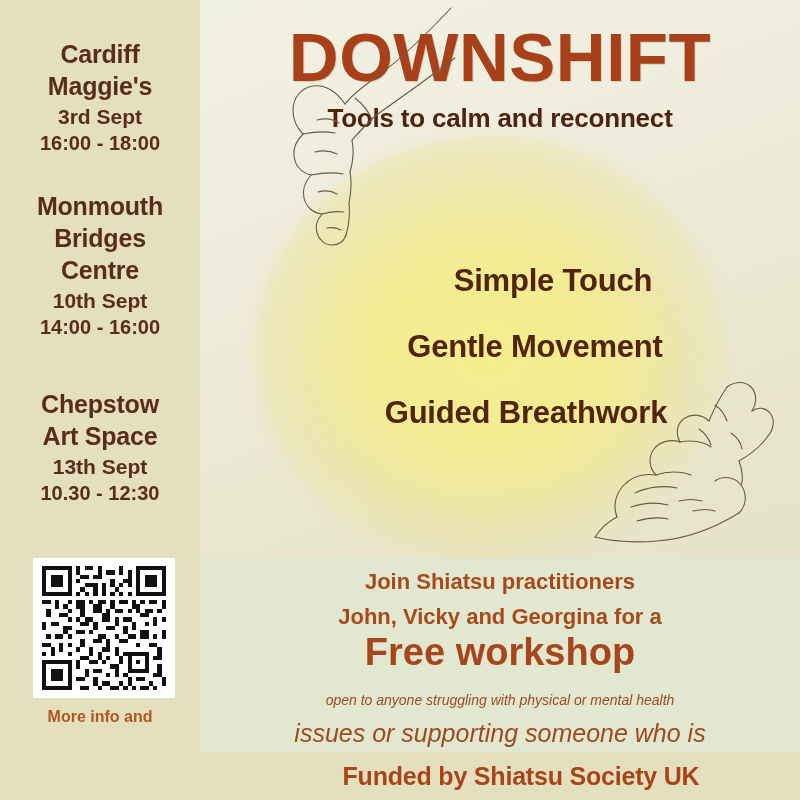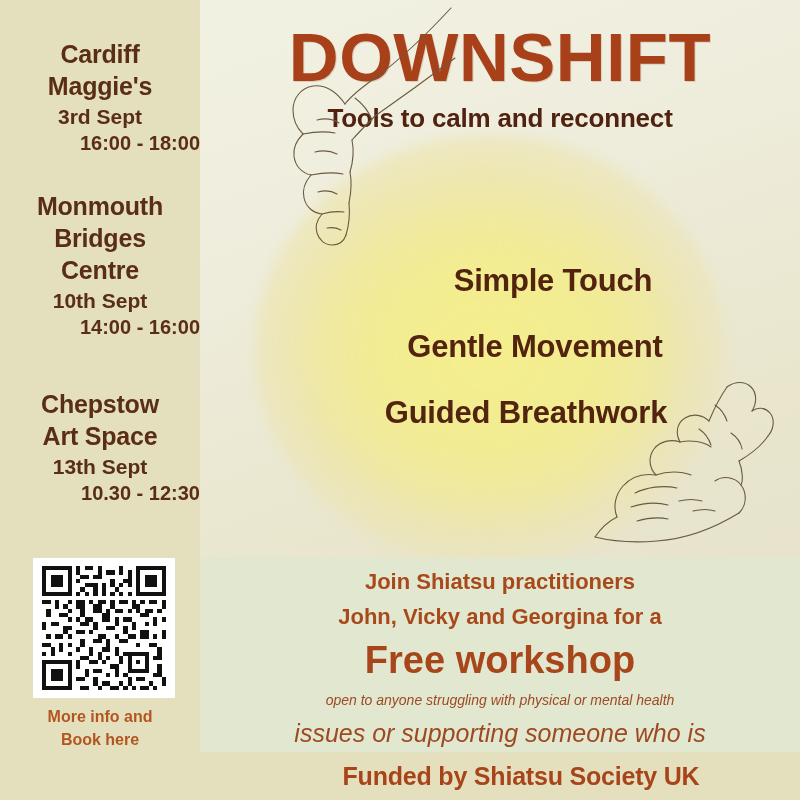--- a/index.html
+++ b/index.html
@@ -55,21 +55,21 @@
   .venue { position:absolute; left:0; width:200px; }
   .venue .vname {
     font-size:25px; font-weight:700; line-height:1.28;
     letter-spacing:-0.2px;
   }
   .venue .vdate {
     font-size:21px; font-weight:700; line-height:1.3;
     margin-top:1px;
   }
   .venue .vtime {
-    font-size:20px; font-weight:700; line-height:1.3;text-align:right;
+    font-size:20px; font-weight:700; line-height:1.3;
   }
   #venue-0 { top:38px; }
   #venue-1 { top:190px; }
   #venue-2 { top:388px; }
 
   .qr-wrap {
     position:absolute; left:33px; top:558px;
     width:142px; height:140px;
     background:#ffffff;
     padding:8px;
@@ -123,21 +123,21 @@
   .green-panel {
     position:absolute; left:200px; top:558px;
     width:600px; height:194px;
     background:#e2e8cf;
   }
   .green-panel .g-line {
     width:600px; text-align:center; color:#a8491c;
   }
   #join-line    { position:absolute; top:11px;  font-size:22px; font-weight:700; }
   #names-line   { position:absolute; top:46px;  font-size:22px; font-weight:700; }
-  #free-line    { position:absolute; top:81px;  font-size:38px; font-weight:700;
+  #free-line    { position:absolute; top:73px;  font-size:38px; font-weight:700;
                   color:#a8461b; }
   #open-line-1  { position:absolute; top:134px; font-size:14px; font-style:italic;
                   color:#9d4a23; }
   #open-line-2  { position:absolute; top:161px; font-size:25px; font-style:italic;
                   color:#9d4a23; }
 
   .funded-band {
     position:absolute; left:200px; top:752px;
     width:600px; height:48px;
     background:#e4e0bd;
@@ -337,21 +337,20 @@
             <rect x="19" y="28" width="1" height="1"></rect>
           <rect x="21" y="28" width="1" height="1"></rect>
             <rect x="23" y="28" width="2" height="1"></rect>
           <rect x="26" y="28" width="1" height="1"></rect>
         </g>
       </svg>
     </div>
 
     <div class="book-here">
       <div>More info and</div>
-      <div>Book here</div>
     </div>
   </div>
 
   <div class="main">
 
     <div class="title">DOWNSHIFT</div>
     <div class="subtitle">Tools to calm and reconnect</div>
 
     <svg class="hand" id="hand-upper" viewBox="0 0 230 250">
       <path d="M196 8 C170 36 142 62 120 78 C106 88 96 96 90 104"></path>

